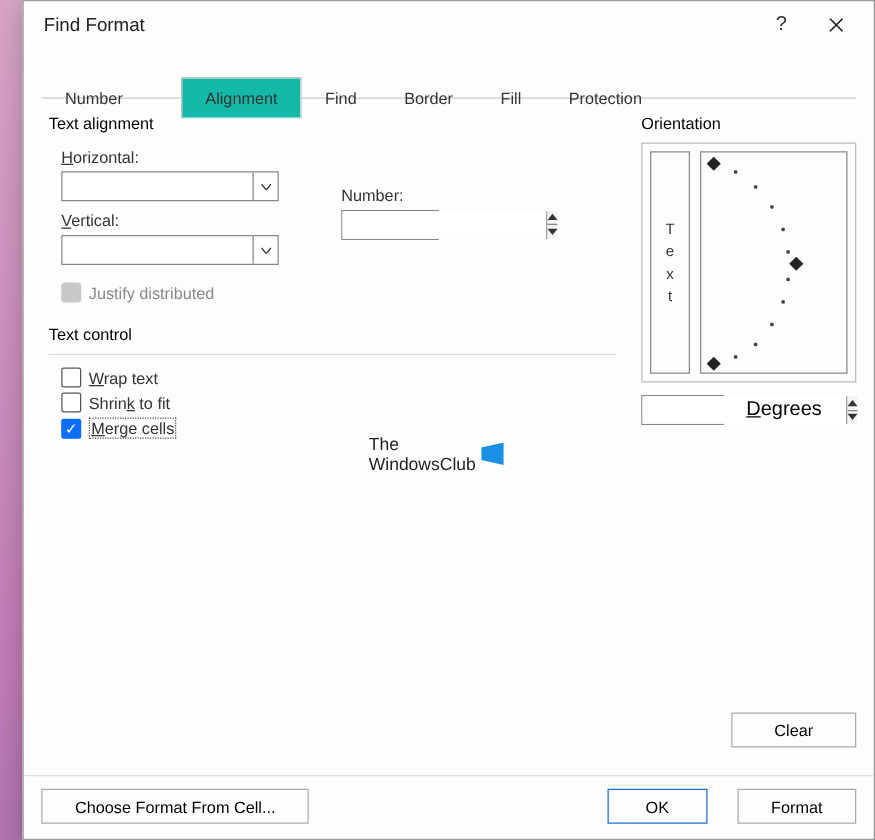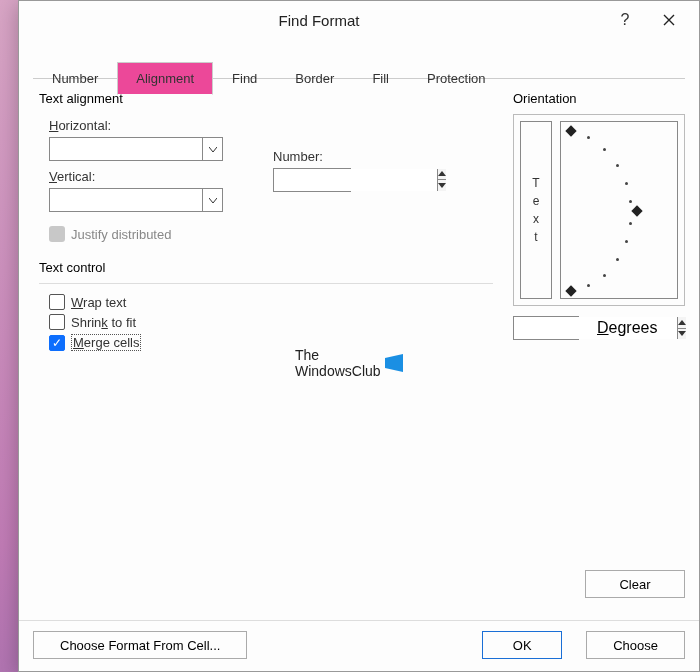--- a/index.html
+++ b/index.html
@@ -1,25 +1,25 @@
 <!DOCTYPE html>
 <html><head>
 <meta charset="utf-8">
 <style>
   * { box-sizing: border-box; font-family: "Segoe UI", Arial, sans-serif; }
   body { margin: 0; width: 700px; height: 672px; background: linear-gradient(135deg, #d8a5c5 0%, #c07bb5 40%, #5a4d9a 100%); position: relative; overflow: hidden; }
   .dialog { position: absolute; left: 18px; top: 0; width: 682px; height: 672px; background: #fdfdfd; border: 1px solid #999; box-shadow: 0 4px 20px rgba(0,0,0,0.25); display: flex; flex-direction: column; }
   .titlebar { height: 38px; display: flex; align-items: center; padding: 0 8px 0 16px; }
-  .titlebar-title { font-size: 15px; color: #222; flex: 1; text-align: center; }
+  .titlebar-title { font-size: 15px; color: #222; flex: 1; }
   .titlebar-btn { width: 44px; height: 32px; display: flex; align-items: center; justify-content: center; color: #333; font-size: 15px; cursor: pointer; }
   .help-btn { font-size: 16px; font-weight: 500; }
   .content { flex: 1; padding: 6px 14px 12px 14px; display: flex; flex-direction: column; position: relative; }
   .tabs { display: flex; border-bottom: 1px solid #ccc; margin: 0 0 8px 0; }
   .tab { padding: 8px 18px; font-size: 13px; color: #333; border: 1px solid transparent; border-bottom: none; cursor: pointer; position: relative; top: 17px; background: transparent; }
-  .tab.active { border-color: #ccc; background: #ec4899; border-bottom: 1px solid #fdfdfd; }
+  .tab.active { border-color: #ccc; background: #14b8a6; border-bottom: 1px solid #fdfdfd; margin-left: 28px; }
   .body { flex: 1; display: flex; gap: 20px; position: relative; }
   .left-col { flex: 1; padding: 4px 0 0 6px; }
   .right-col { width: 172px; padding-top: 4px; }
   .group-title { font-size: 13px; color: #000000; margin-bottom: 8px; position: relative; }
   .group-rule { border-top: 1px solid #ddd; margin-bottom: 10px; }
   .field-label { font-size: 13px; color: #333; margin: 4px 0 4px 10px; }
   .underline { text-decoration: underline; text-decoration-skip-ink: none; }
   .combo { width: 174px; height: 24px; border: 1px solid #888; background: #fff; display: flex; align-items: center; margin: 0 0 8px 10px; }
   .combo-text { flex: 1; font-size: 12px; padding: 0 4px; }
   .combo-btn { width: 20px; height: 22px; border-left: 1px solid #888; display: flex; align-items: center; justify-content: center; }
@@ -199,15 +199,15 @@
 
     <div class="clear-row">
       <button class="btn btn-wide">Clear</button>
     </div>
   </div>
 
   <div class="footer">
     <button class="btn" style="min-width:170px">Choose Format From Cell...</button>
     <div class="spacer"></div>
     <button class="btn btn-primary">OK</button>
-    <button class="btn">Choose</button>
+    <button class="btn">Format</button>
   </div>
 </div>
 
 </body></html>

